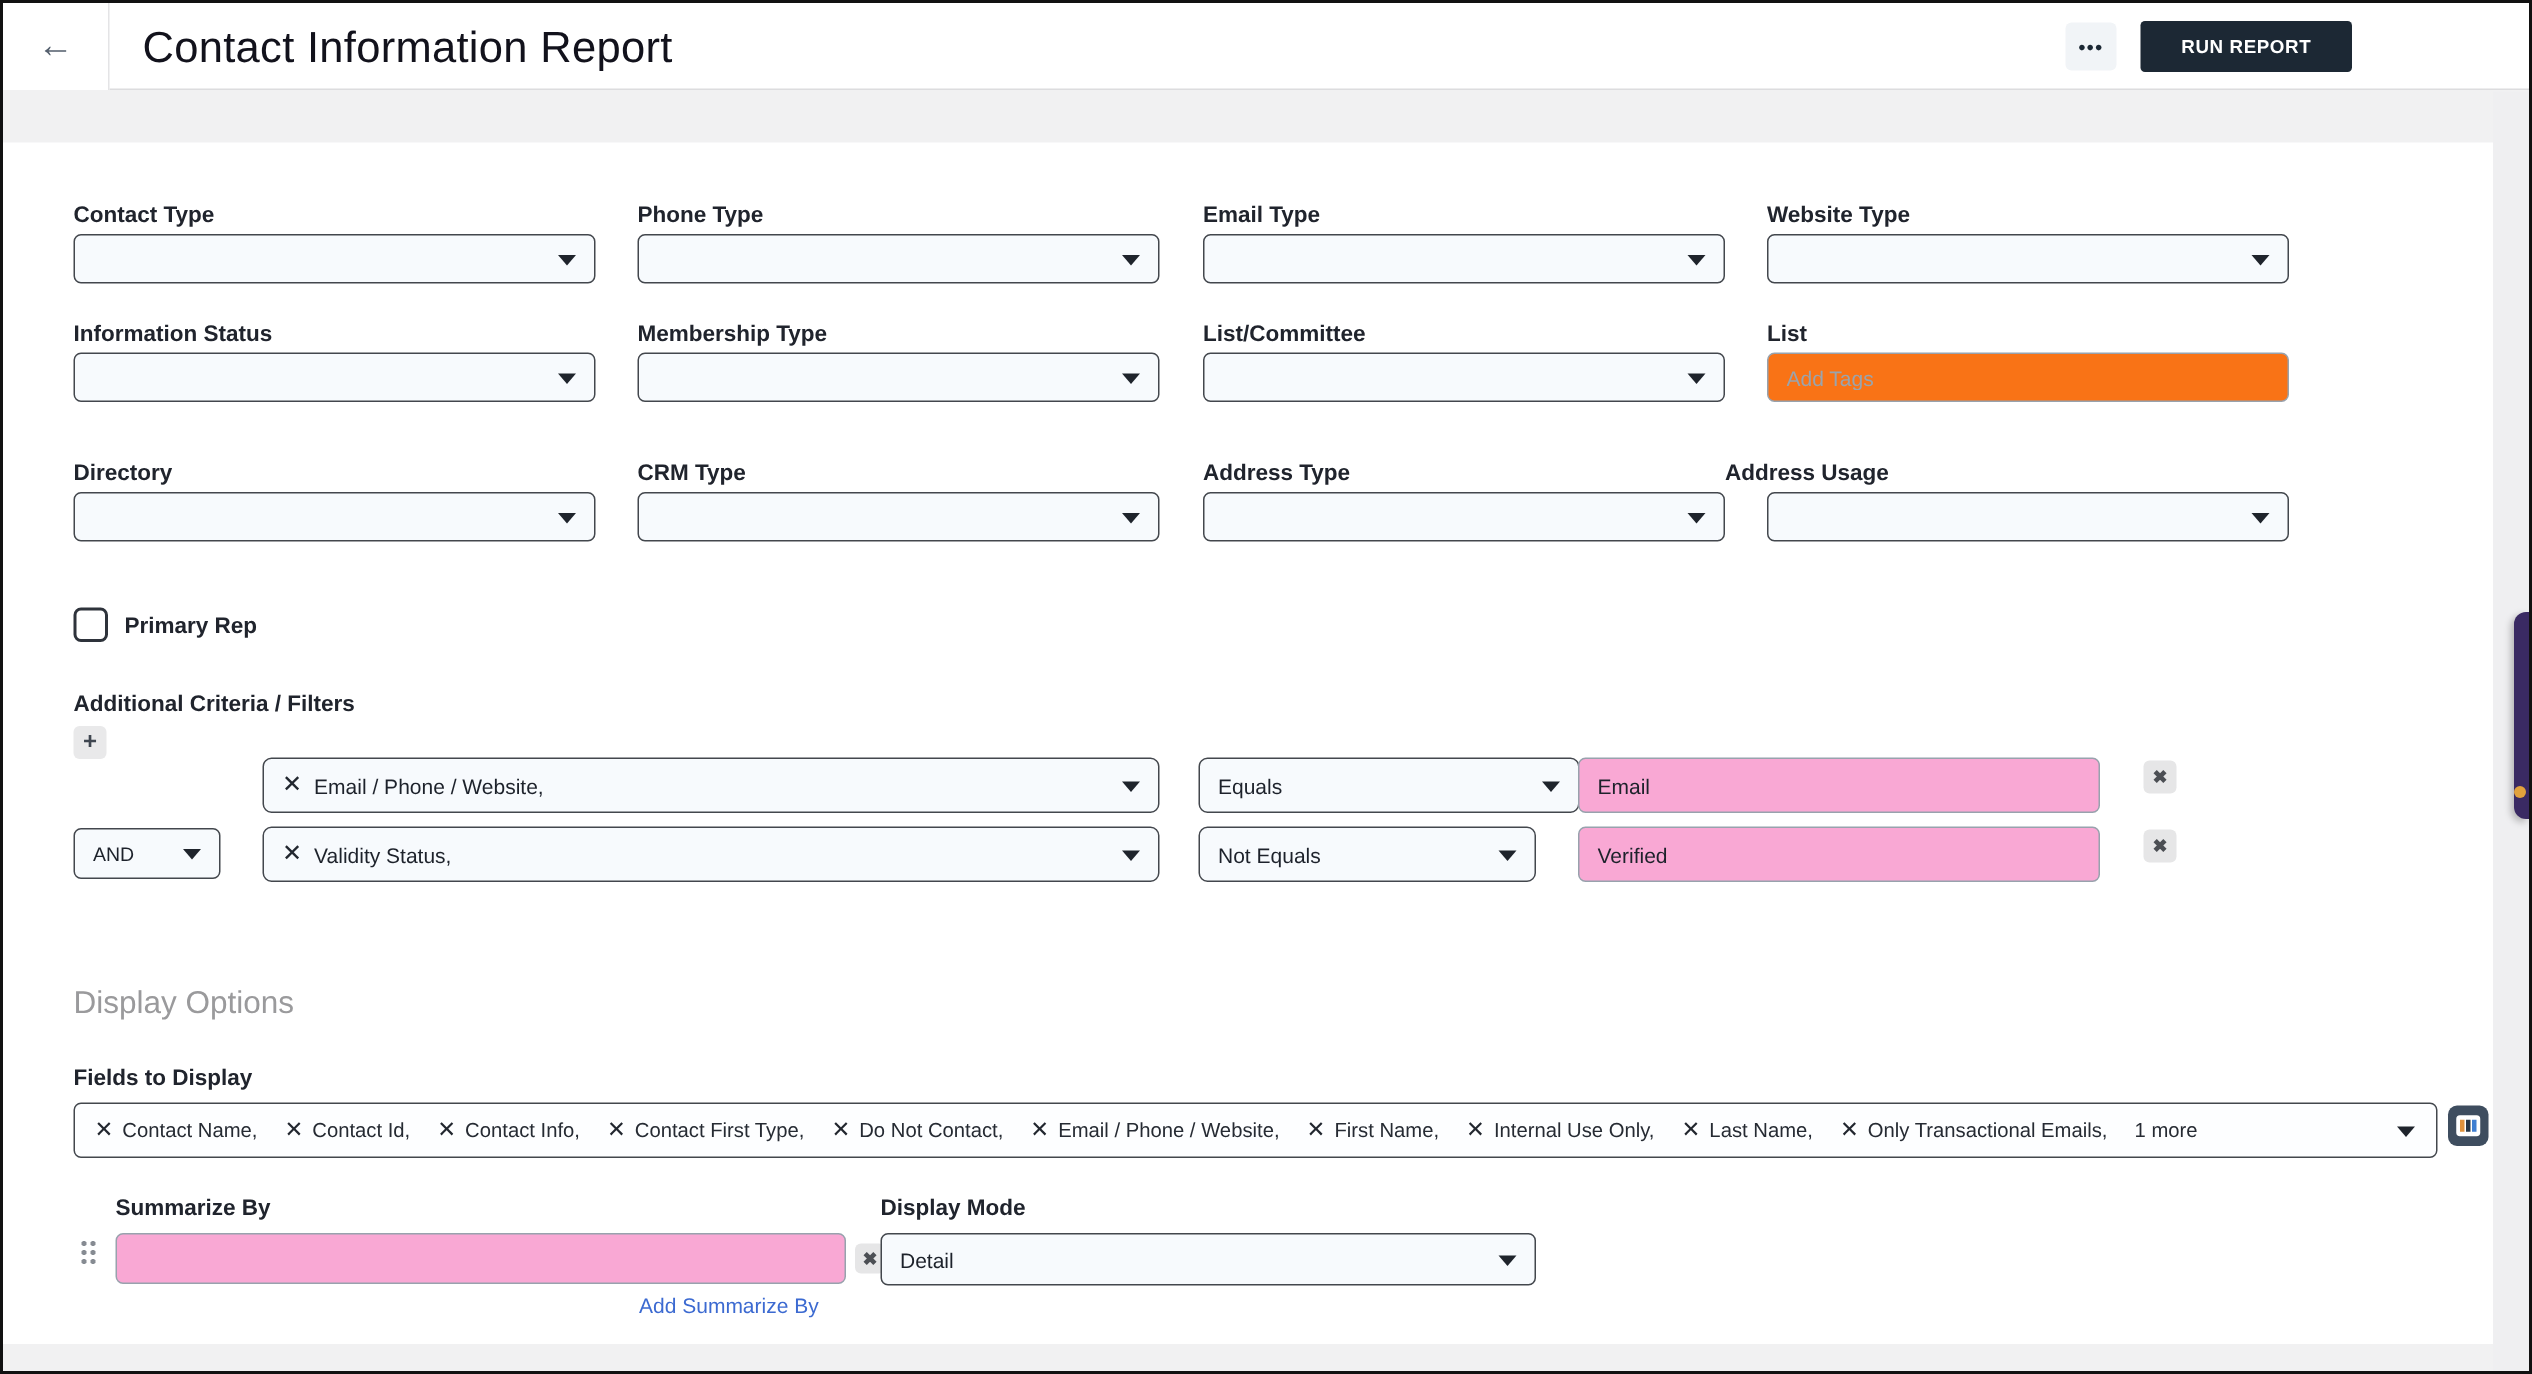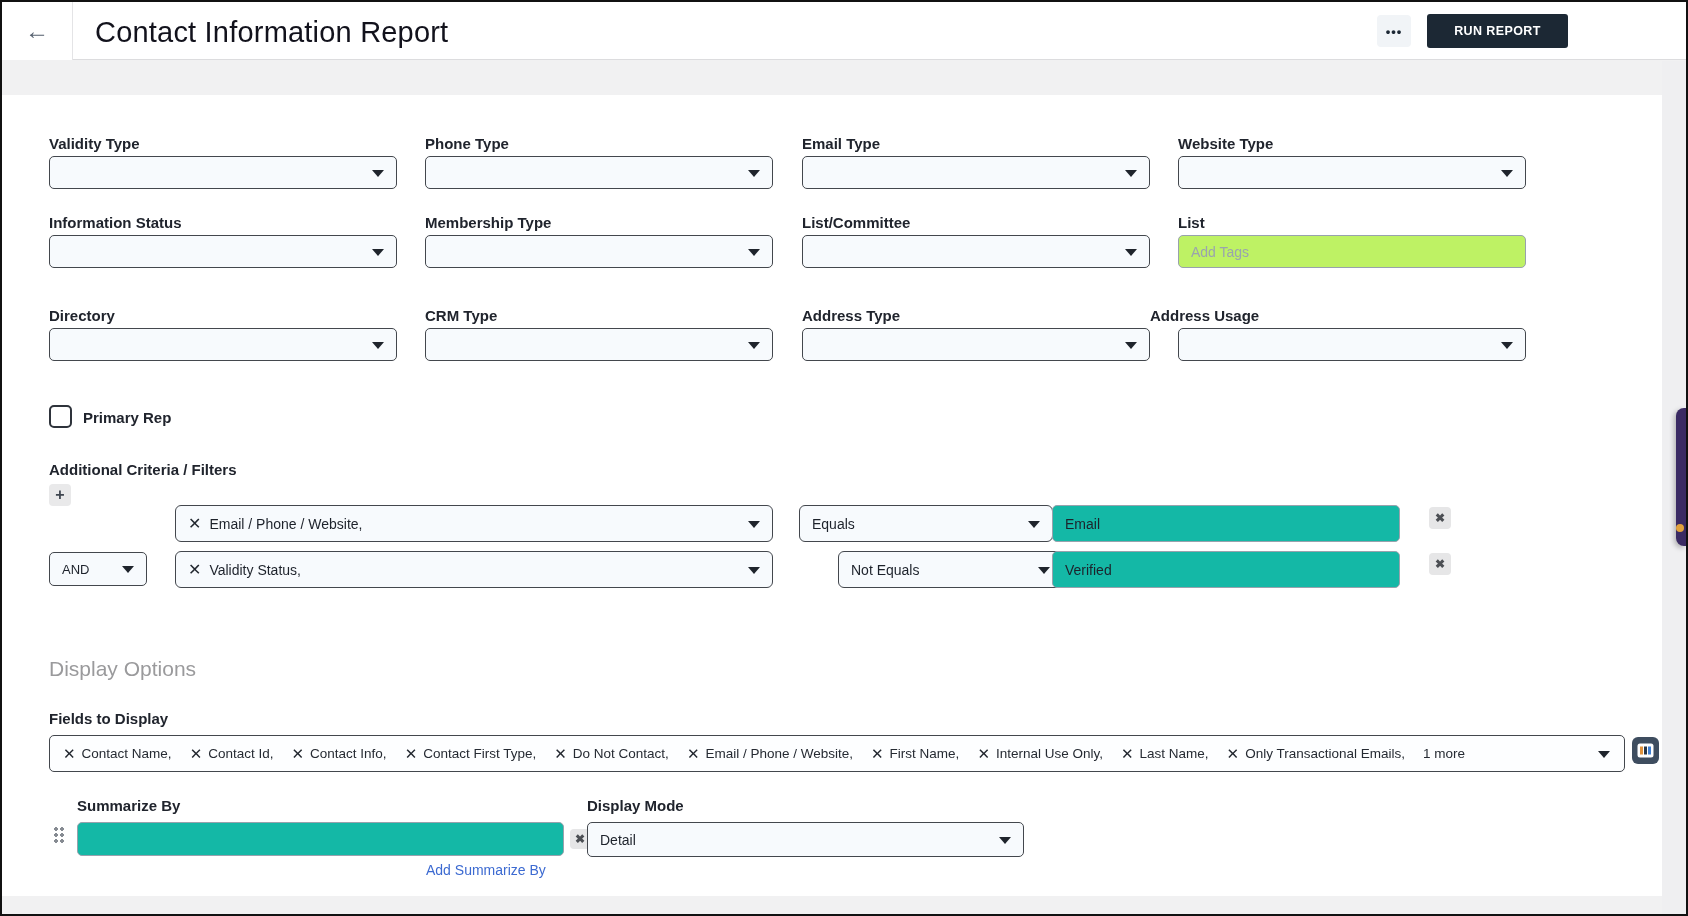--- a/index.html
+++ b/index.html
@@ -22,21 +22,21 @@
     color:#fff; font-size:12.5px; font-weight:700; letter-spacing:0.4px;
     display:flex; align-items:center; justify-content:center; cursor:pointer; }
   
   .panel { position:absolute; left:0; top:93px; width:1660px; height:801px; background:#fff; }
   .flabel { position:absolute; font-size:15px; font-weight:700; color:#20242d; }
   .sel { position:absolute; height:33px; background:#f7fafd; border:1px solid #43474d; border-radius:5px;
     display:flex; align-items:center; padding:0 34px 0 12px; font-size:14px; color:#1d222b; cursor:pointer; }
   .sel.big { height:37px; border-radius:6px; }
   .caret { position:absolute; right:12px; top:50%; margin-top:-3px; width:0; height:0;
     border-left:6px solid transparent; border-right:6px solid transparent; border-top:7px solid #1f242c; }
-  .tin { position:absolute; height:33px; background:#14b8a6; border:1px solid #98a2ad; border-radius:5px;
+  .tin { position:absolute; height:33px; background:#f9a8d4; border:1px solid #98a2ad; border-radius:5px;
     padding:0 12px; font-size:14px; color:#1d222b; font-family:inherit; outline:none; }
   .tin.big { height:37px; }
   .tin::placeholder { color:#9aa4ad; }
   .xglyph { font-size:16px; margin-right:8px; color:#22272f; font-weight:400; line-height:1; }
   .rm { position:absolute; width:22px; height:22px; background:#e6e6e7; border-radius:4px; color:#4c4f54;
     font-size:12px; font-weight:700; display:flex; align-items:center; justify-content:center; cursor:pointer; }
   .plus { position:absolute; left:47px; top:482px; width:22px; height:22px; background:#e9e9ea; border-radius:4px;
     color:#3f4650; font-size:16px; font-weight:700; display:flex; align-items:center; justify-content:center; cursor:pointer; }
   .checkbox { position:absolute; left:47px; top:403px; width:23px; height:23px; background:#fff;
     border:2px solid #2e333b; border-radius:5px; cursor:pointer; }
@@ -69,21 +69,21 @@
     <div class="pagetitle">Contact Information Report</div>
     <div class="morebtn">
       <span>•••</span>
     </div>
     <div class="runbtn">RUN REPORT</div>
   </div>
 
   <div class="rightstrip"></div>
   <div class="panel"></div>
 
-  <div class="flabel" style="left:47px;top:133px">Validity Type</div>
+  <div class="flabel" style="left:47px;top:133px">Contact Type</div>
   <div class="sel" style="left:47px;top:154px;width:348px">
     <span></span>
     <span class="caret"></span>
   </div>
   <div class="flabel" style="left:423px;top:133px">Phone Type</div>
   <div class="sel" style="left:423px;top:154px;width:348px">
     <span></span>
     <span class="caret"></span>
   </div>
   <div class="flabel" style="left:800px;top:133px">Email Type</div>
@@ -106,21 +106,21 @@
   <div class="sel" style="left:423px;top:233px;width:348px">
     <span></span>
     <span class="caret"></span>
   </div>
   <div class="flabel" style="left:800px;top:212px">List/Committee</div>
   <div class="sel" style="left:800px;top:233px;width:348px">
     <span></span>
     <span class="caret"></span>
   </div>
   <div class="flabel" style="left:1176px;top:212px">List</div>
-  <input class="tin" style="left: 1176px; top: 233px; width: 348px; background: #bef264;" placeholder="Add Tags">
+  <input class="tin" style="left: 1176px; top: 233px; width: 348px; background: #f97316;" placeholder="Add Tags">
 
   <div class="flabel" style="left:47px;top:305px">Directory</div>
   <div class="sel" style="left:47px;top:326px;width:348px">
     <span></span>
     <span class="caret"></span>
   </div>
   <div class="flabel" style="left:423px;top:305px">CRM Type</div>
   <div class="sel" style="left:423px;top:326px;width:348px">
     <span></span>
     <span class="caret"></span>
@@ -160,21 +160,21 @@
 
   <div class="sel" style="left:47px;top:550px;width:98px;height:34px;font-size:13px">
     <span>AND</span>
     <span class="caret"></span>
   </div>
   <div class="sel big" style="left:173px;top:549px;width:598px">
     <span class="xglyph">✕</span>
     <span>Validity Status,</span>
     <span class="caret"></span>
   </div>
-  <div class="sel big" style="left:836px;top:549px;width:225px">
+  <div class="sel big" style="left:797px;top:549px;width:225px">
     <span>Not Equals</span>
     <span class="caret"></span>
   </div>
   <input class="tin big" style="left: 1050px; top: 549px; width: 348px;" value="Verified">
   <div class="rm" style="left:1427px;top:551px">
     <span>✖</span>
   </div>
 
   <div class="secttitle">Display Options</div>
 

